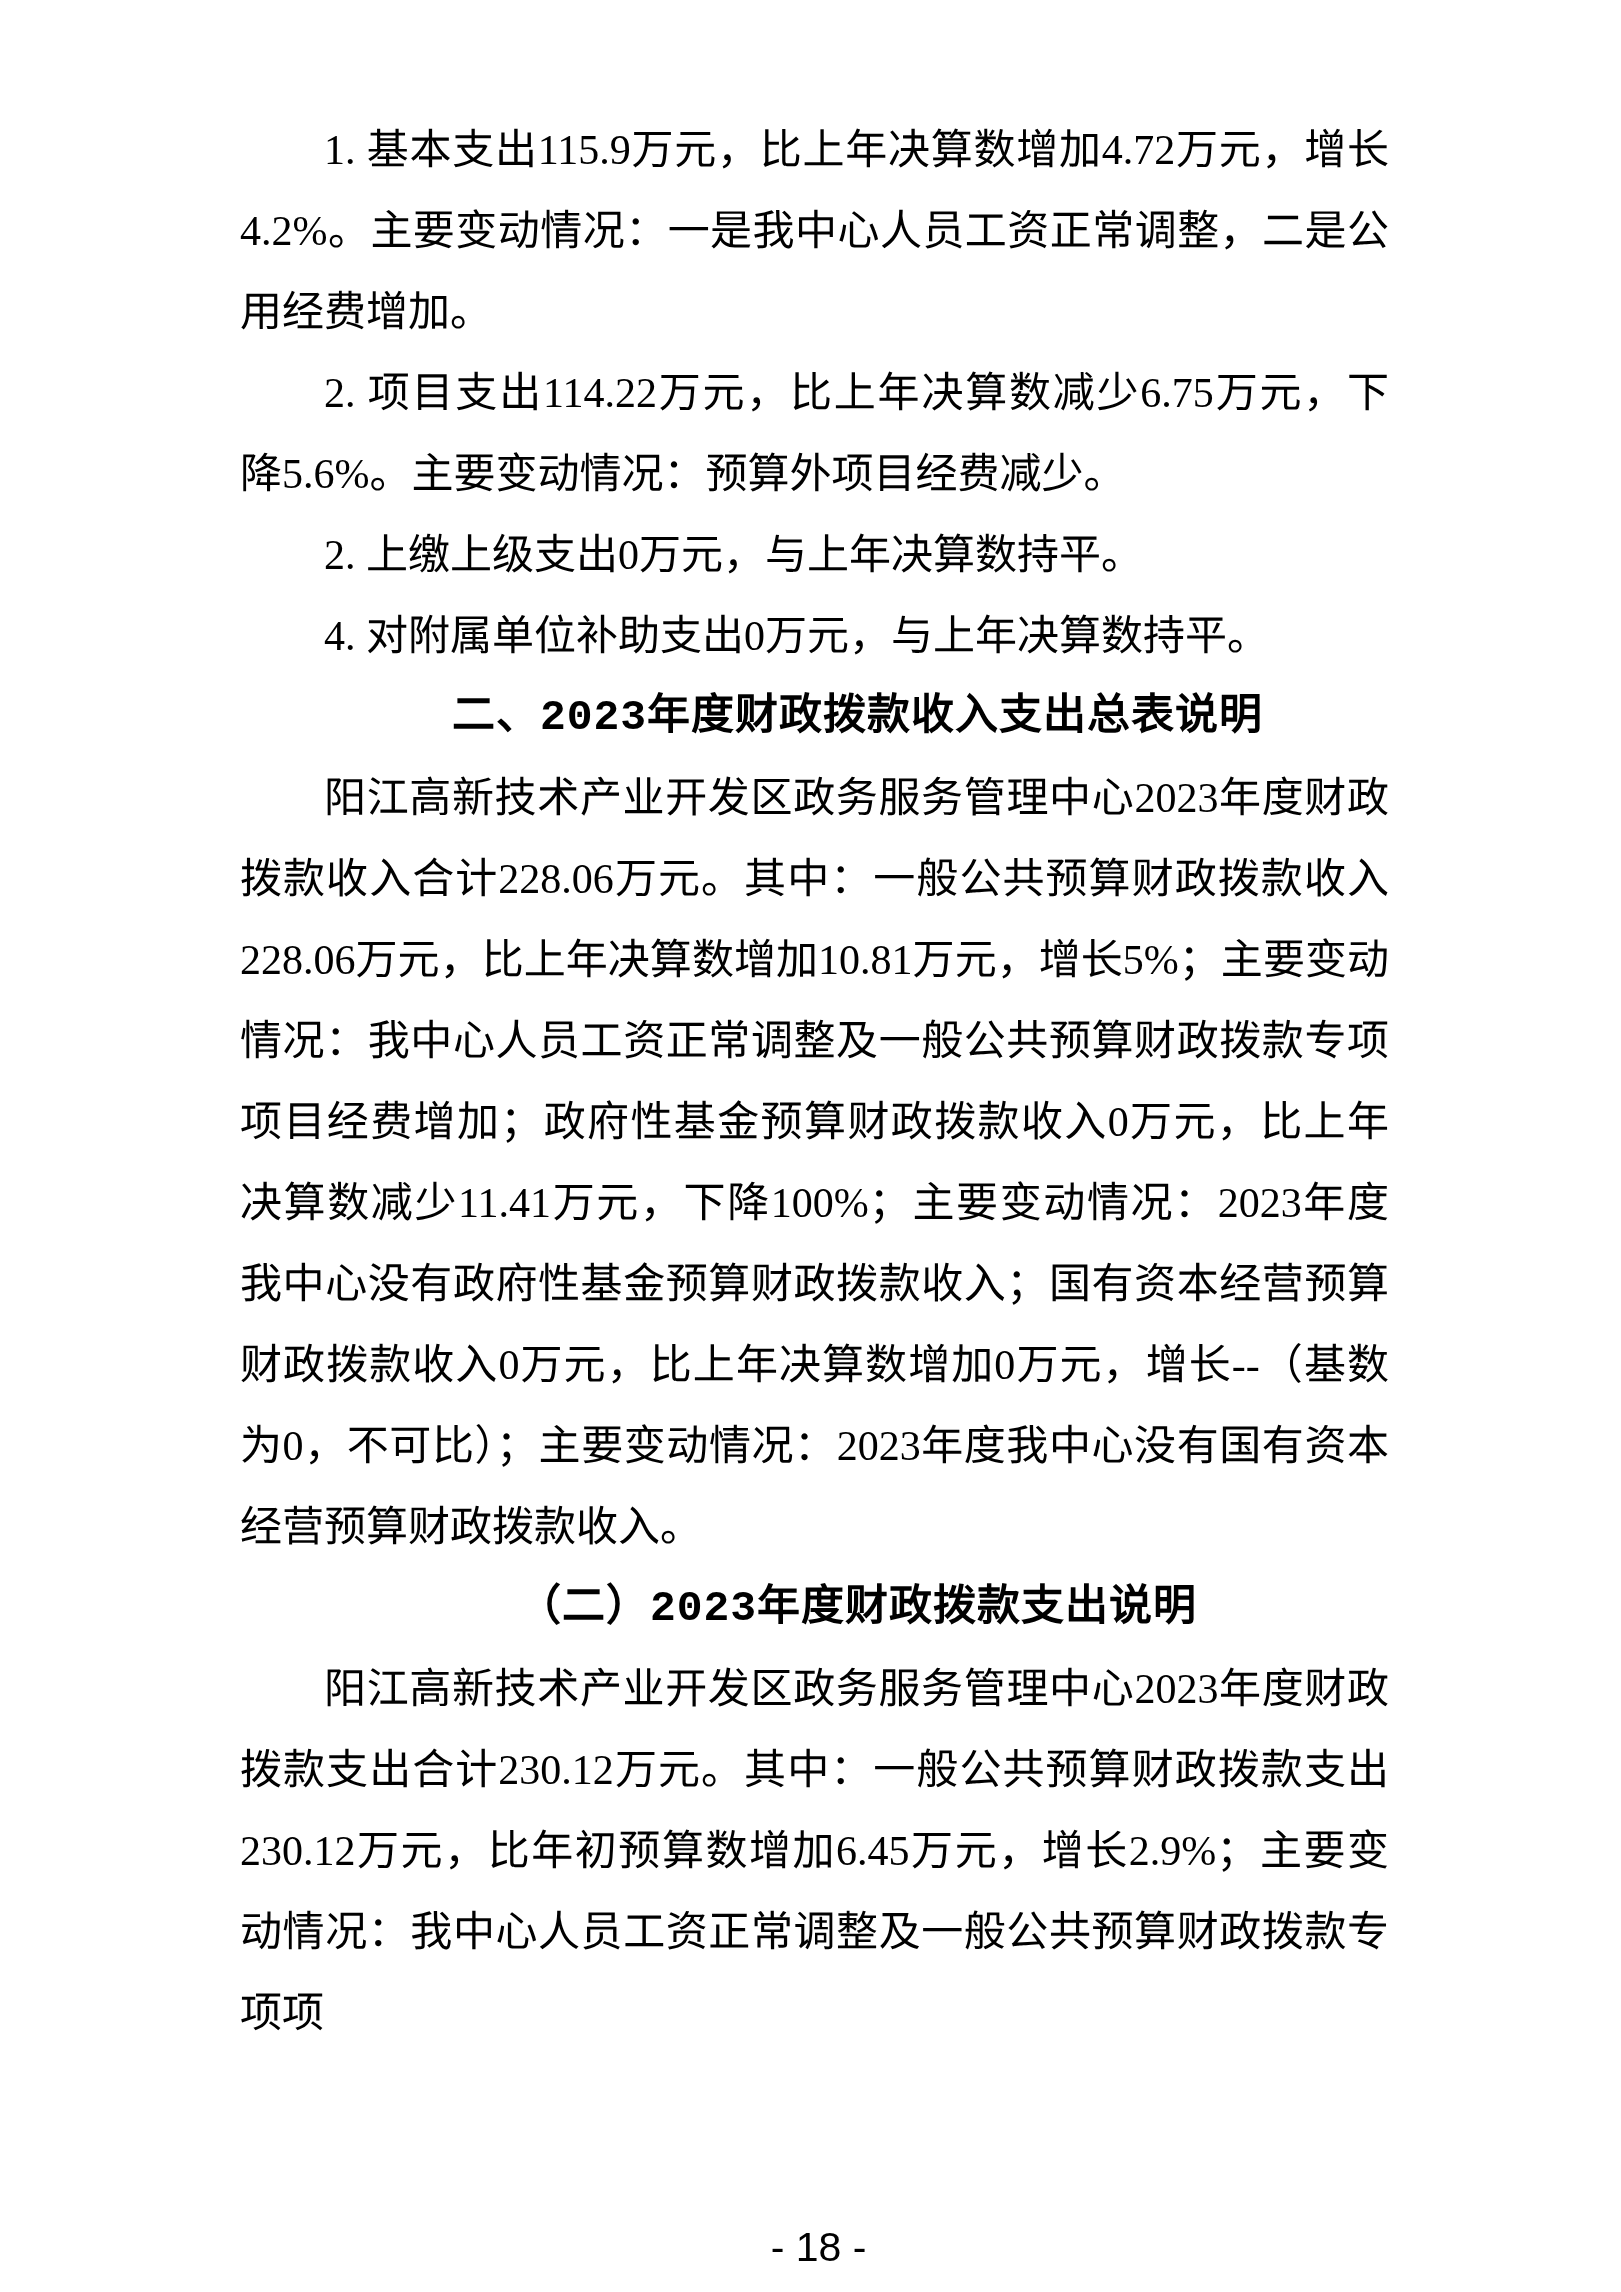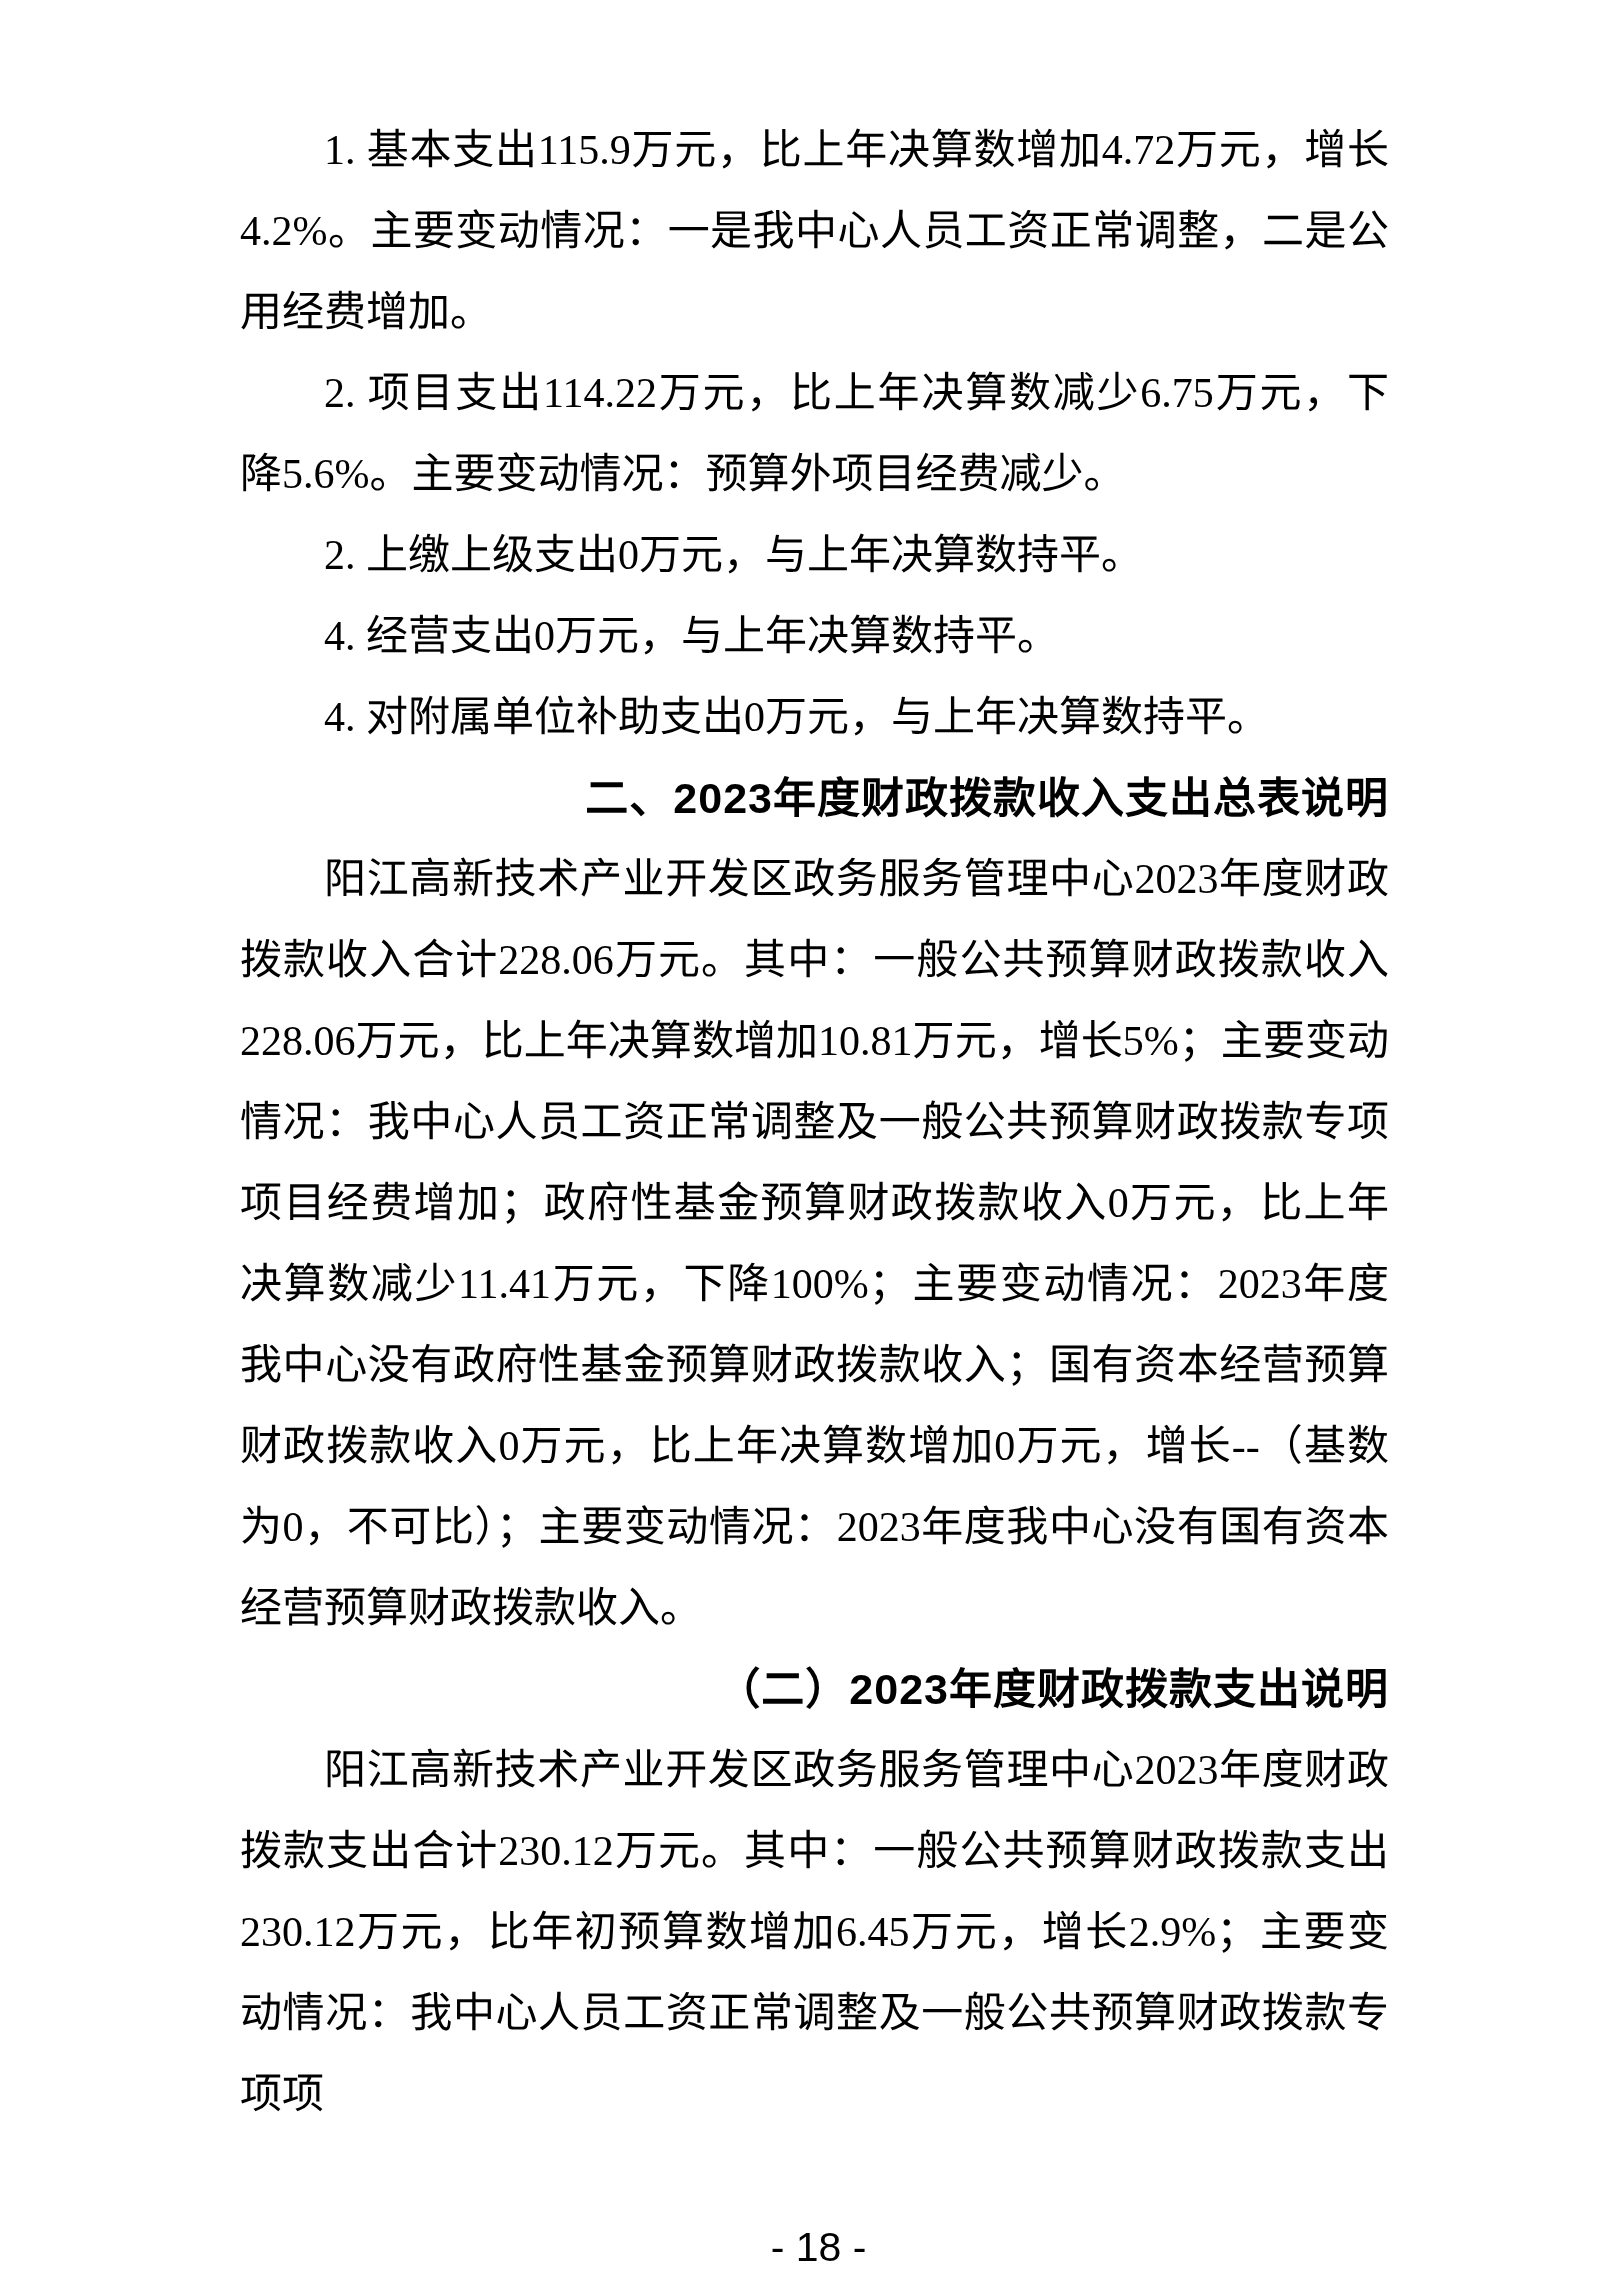--- a/index.html
+++ b/index.html
@@ -26,24 +26,24 @@
     line-height: 81px;
     text-align: justify;
     text-justify: inter-character;
   }
   .doc-body p {
     margin: 0;
     padding: 0;
     text-indent: 2em;
   }
   .doc-body p.heading {
-    font-family: Liberation Sans, sans-serif;
+    font-family: Liberation Mono, monospace;
     font-weight: 700;
     font-size: 43px;
-    text-align: right;
+    text-align: center;
     letter-spacing: 1px;
   }
   .page-footer {
     position: absolute;
     left: 8px;
     top: 2227px;
     width: 100%;
     text-align: center;
     color: #000000;
     font-family: "Liberation Sans", "DejaVu Sans", sans-serif;
@@ -52,21 +52,20 @@
   }
 </style>
 </head>
 <body>
 
 <div class="page" style="background: rgb(255, 255, 255);">
   <div class="doc-body" style="color: rgb(0, 0, 0);">
       <p class="body">1. 基本支出115.9万元，比上年决算数增加4.72万元，增长4.2%。主要变动情况：一是我中心人员工资正常调整，二是公用经费增加。</p>
       <p class="body">2. 项目支出114.22万元，比上年决算数减少6.75万元，下降5.6%。主要变动情况：预算外项目经费减少。</p>
       <p class="body">2. 上缴上级支出0万元，与上年决算数持平。</p>
-      <p class="body">4. 经营支出0万元，与上年决算数持平。</p>
       <p class="body">4. 对附属单位补助支出0万元，与上年决算数持平。</p>
       <p class="heading">二、2023年度财政拨款收入支出总表说明</p>
       <p class="body">阳江高新技术产业开发区政务服务管理中心2023年度财政拨款收入合计228.06万元。其中：一般公共预算财政拨款收入228.06万元，比上年决算数增加10.81万元，增长5%；主要变动情况：我中心人员工资正常调整及一般公共预算财政拨款专项项目经费增加；政府性基金预算财政拨款收入0万元，比上年决算数减少11.41万元，下降100%；主要变动情况：2023年度我中心没有政府性基金预算财政拨款收入；国有资本经营预算财政拨款收入0万元，比上年决算数增加0万元，增长--（基数为0，不可比）；主要变动情况：2023年度我中心没有国有资本经营预算财政拨款收入。</p>
       <p class="heading">（二）2023年度财政拨款支出说明</p>
       <p class="body">阳江高新技术产业开发区政务服务管理中心2023年度财政拨款支出合计230.12万元。其中：一般公共预算财政拨款支出230.12万元，比年初预算数增加6.45万元，增长2.9%；主要变动情况：我中心人员工资正常调整及一般公共预算财政拨款专项项</p>
     </div>
   <div class="page-footer">- 18 -</div>
 </div>
 
 

